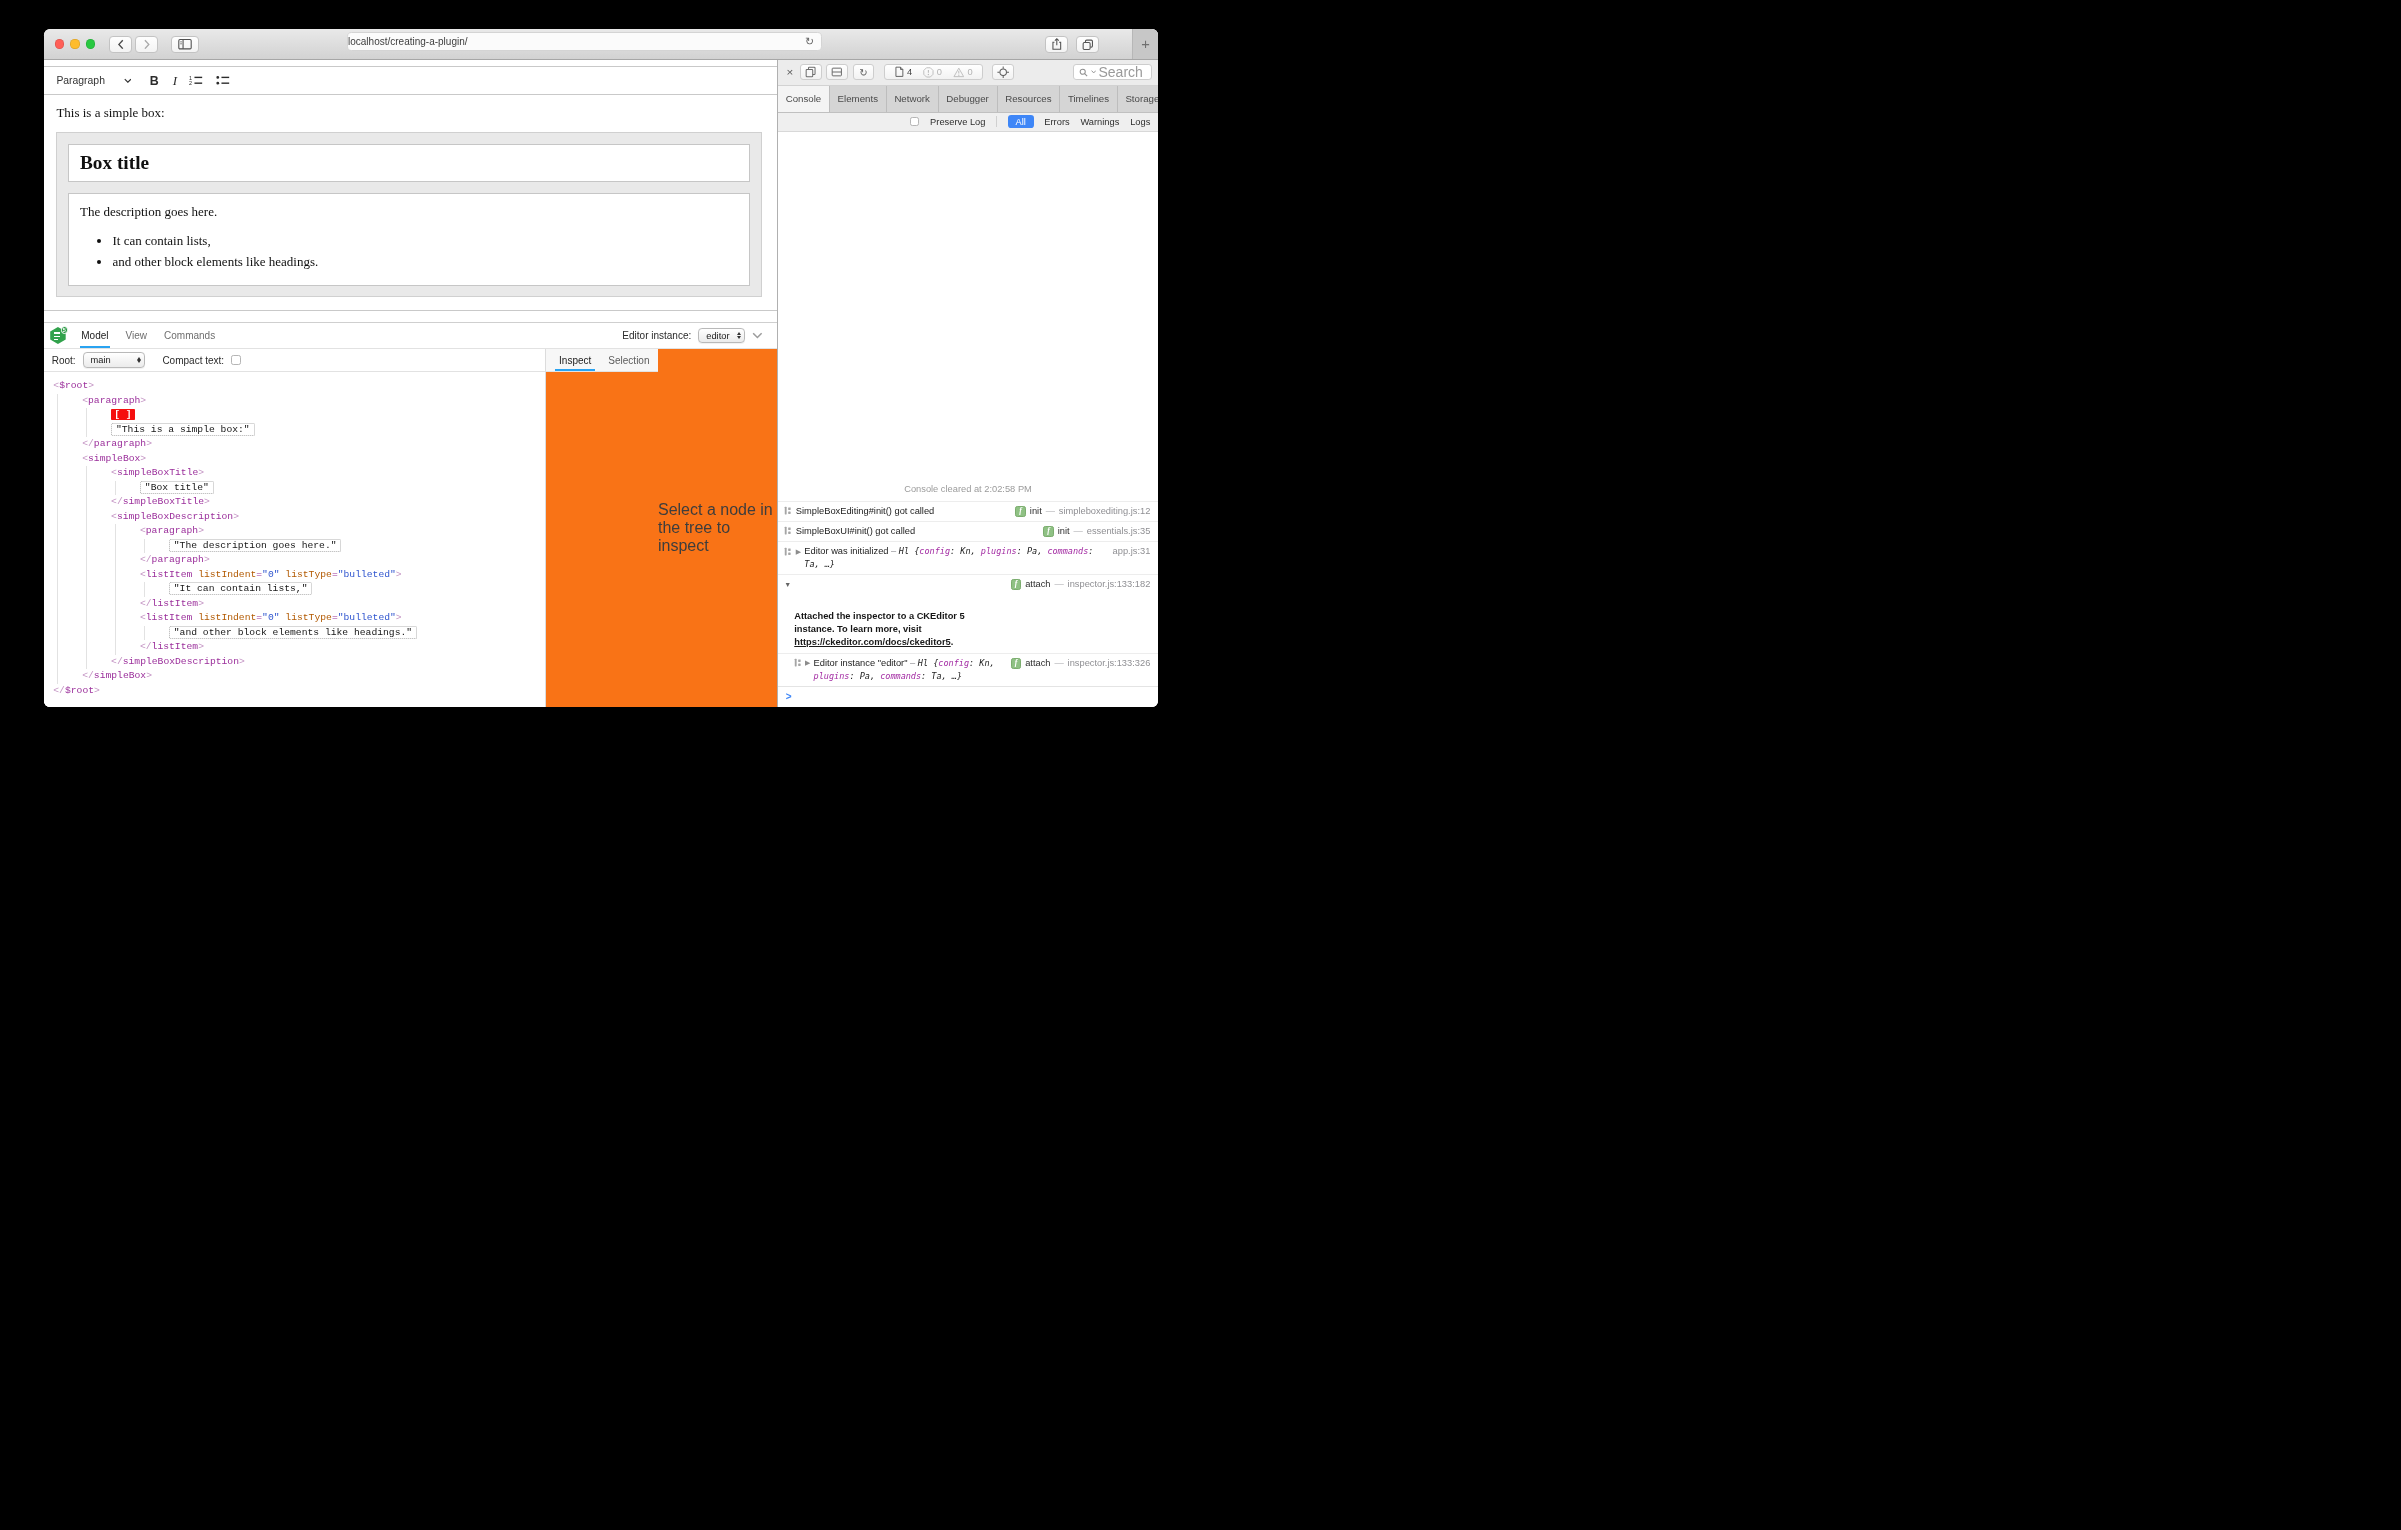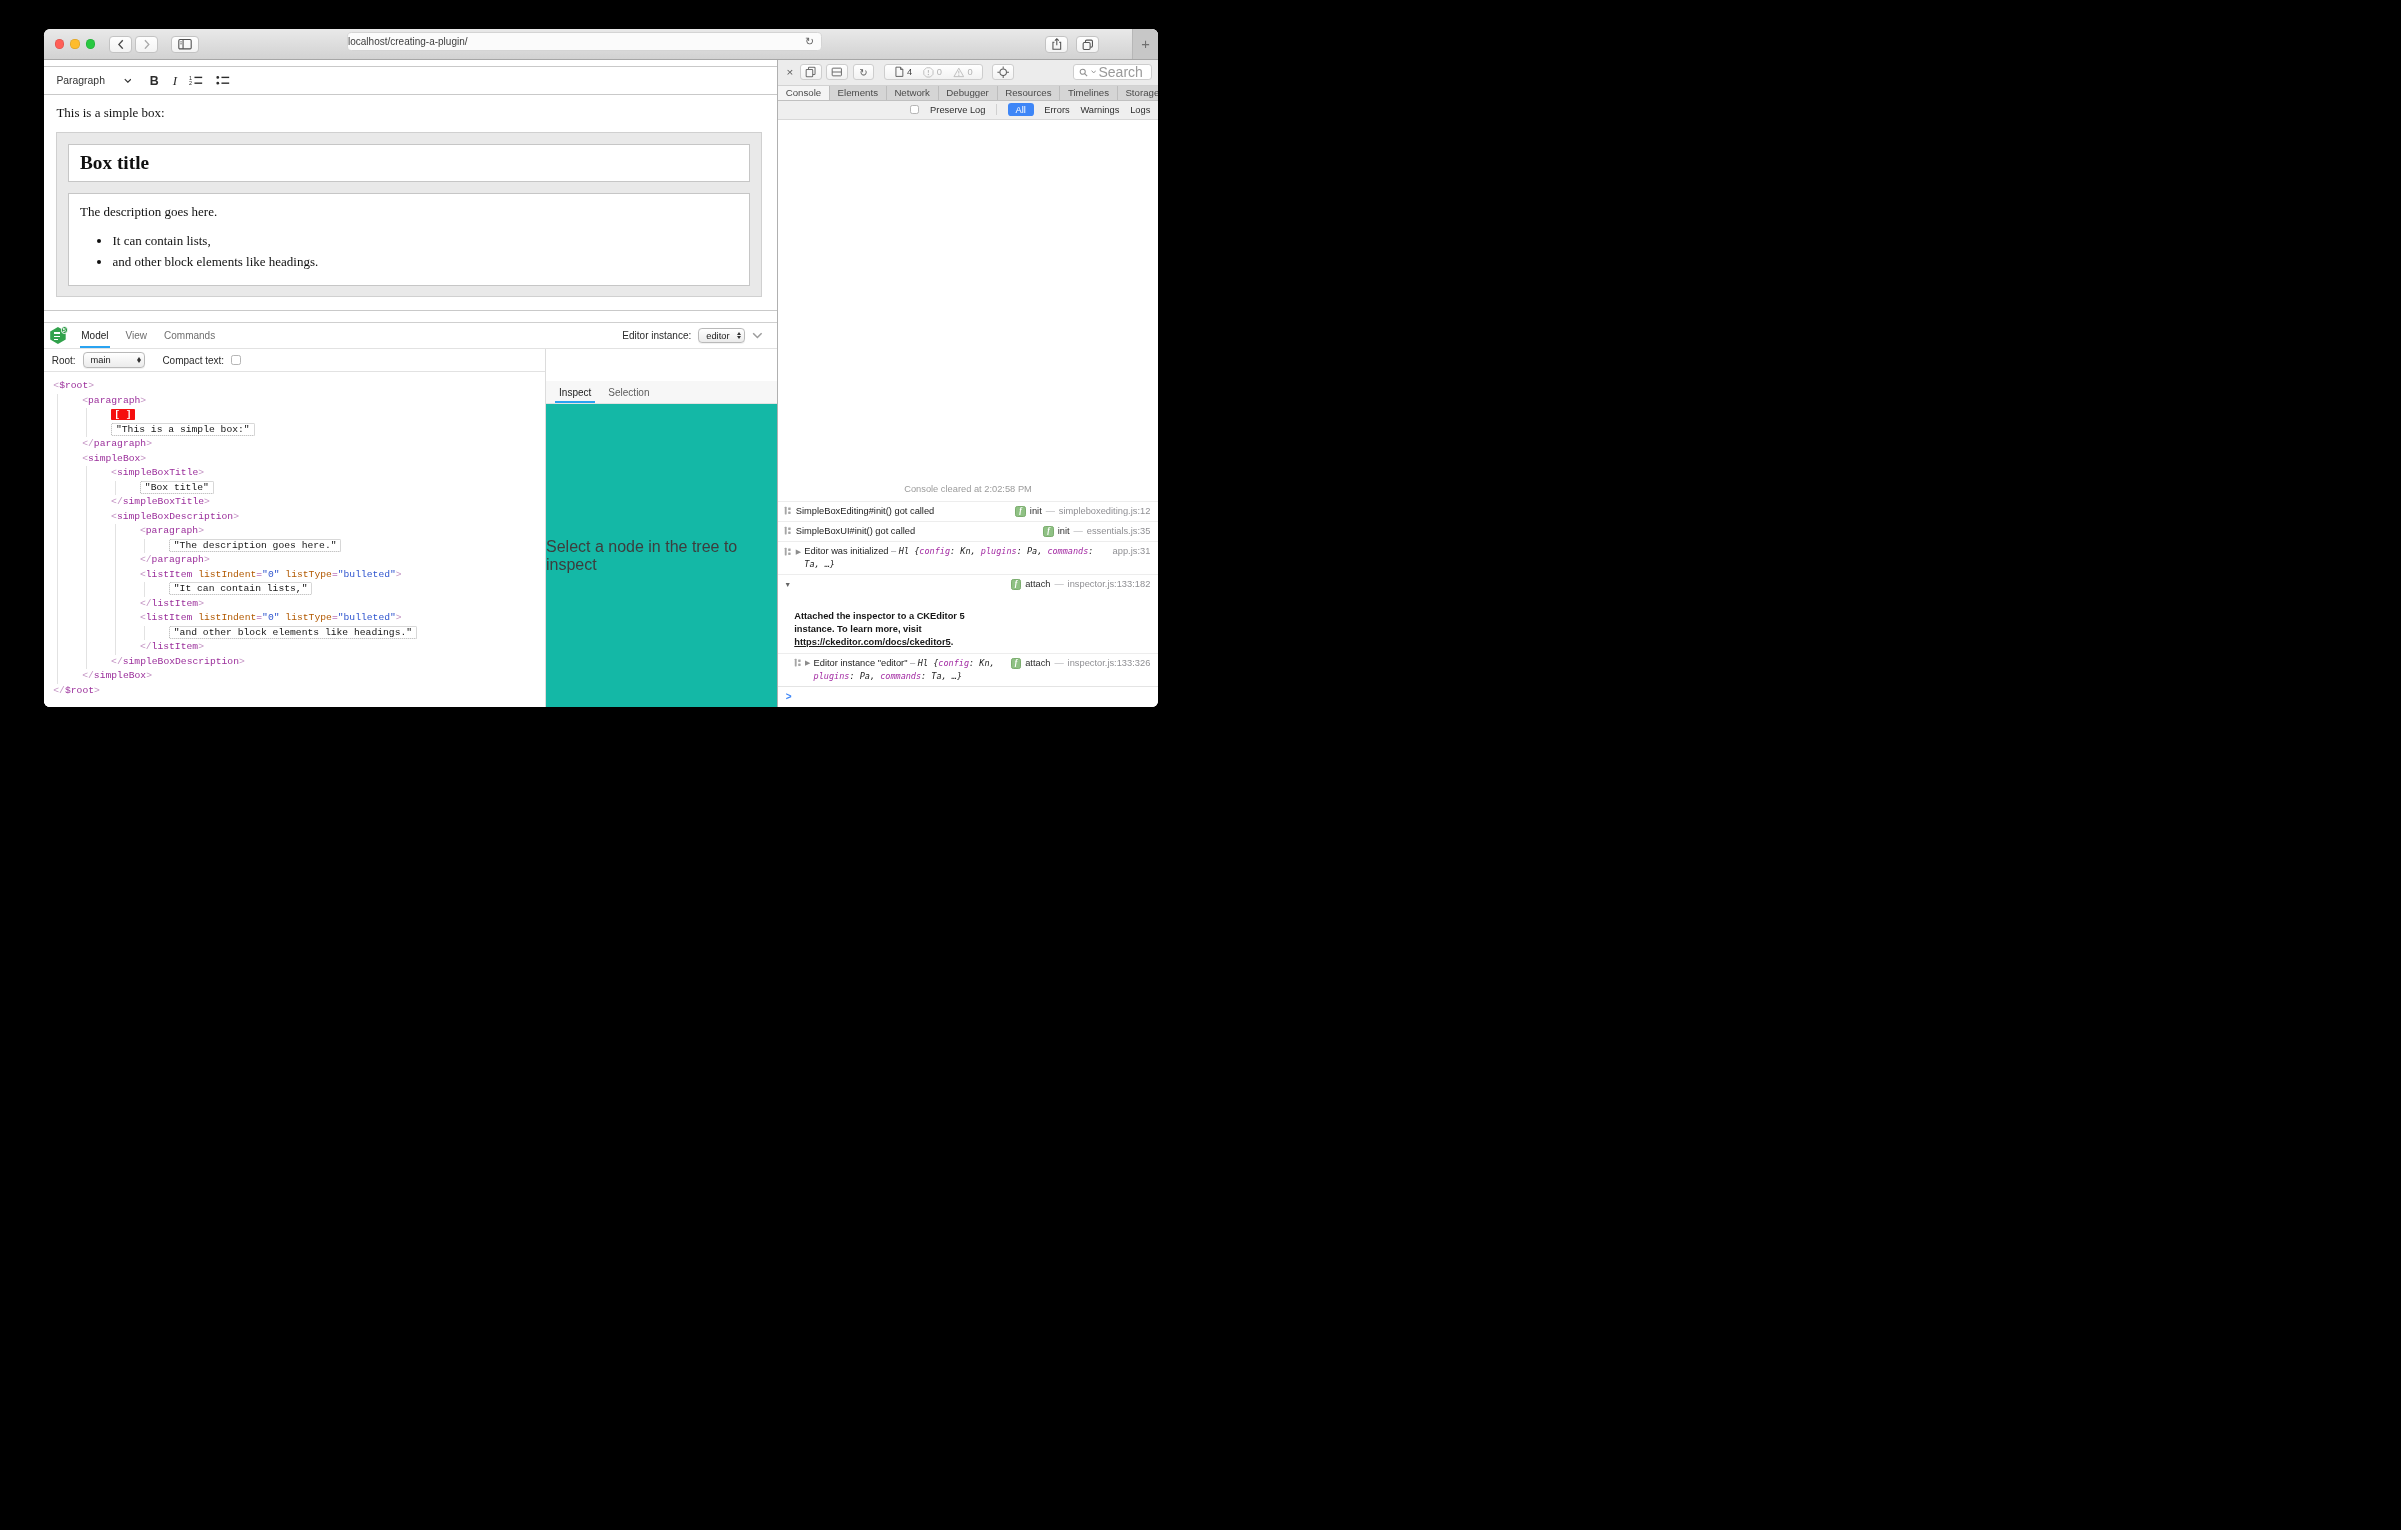--- a/index.html
+++ b/index.html
@@ -102,21 +102,21 @@
     font-family:"Liberation Mono",monospace; font-size:9.7px; line-height:14.5px; }
   .tline { white-space:nowrap; }
   .tchildren { margin-left:3.9px; border-left:0.8px solid #e2e2e2; padding-left:24px; }
   .tp { color:#c393c3; }
   .tn { color:#9b2f9b; }
   .ta { color:#b25900; }
   .teq { color:#9b2f9b; }
   .tv { color:#2f55cf; }
   .tmarker { background:#f50f0f; color:#fff; font-weight:bold; padding:0 3.1px; border-radius:0.8px; }
   .ttext { border:0.8px dotted #b0b0b0; padding:0 3.9px; color:#161616; background:#fff; border-radius:1.5px; }
-  .side-pane { flex:1; min-width:0; display:flex; flex-direction:column; background:#14b8a6;margin-top:32px; }
+  .side-pane { flex:1; min-width:0; display:flex; flex-direction:row; background:#f97316; }
   .side-tabs { height:23px; flex:none; background:#f7f7f7; border-bottom:0.8px solid #e2e2e2;
     display:flex; padding-left:4.6px; }
   .side-tab { height:100%; display:flex; align-items:center; padding:0 8.5px;
     font-size:10px; color:#5c5c5c; position:relative; }
   .side-tab.active { color:#1c1c1c; }
   .side-tab.active::after { content:""; position:absolute; left:4.6px; right:4.6px;
     bottom:0; height:2.3px; background:#29a3f1; }
   .side-empty { flex:1; display:flex; align-items:center; justify-content:center;
     font-size:16px; color:#3d3d3d; }
 
@@ -130,21 +130,21 @@
     justify-content:center; color:#5e5e5e; }
   .dt-reload { font-size:10px; }
   .dt-seg { height:16.2px; display:flex; align-items:center; gap:10.8px; padding:0 9.3px;
     background:linear-gradient(#fff,#f2f2f2); border:0.8px solid #cdcdcd; border-radius:3.1px;
     margin-left:4.6px; }
   .seg-item { display:flex; align-items:center; gap:3.1px; font-size:9.3px; color:#3f3f3f; }
   .seg-item.dim { color:#b3b3b3; }
   .dt-search { height:16.2px; width:79px; margin-left:auto; display:flex; align-items:center;
     gap:2.3px; padding:0 5.4px; background:#fff; border:0.8px solid #cdcdcd; border-radius:3.1px;
     color:#9a9a9a; font-size:14px; }
-  .dt-tabs { height:15px; flex:none; display:flex; align-items:stretch;
+  .dt-tabs { height:27px; flex:none; display:flex; align-items:stretch;
     background:#d5d5d5; border-bottom:0.8px solid #c0c0c0; font-size:9.7px; color:#4a4a4a; }
   .dt-tab { display:flex; align-items:center; padding:0 7.7px; border-right:0.8px solid #bdbdbd; }
   .dt-tab.active { background:#f4f4f4; }
   .dt-filter { height:19.3px; flex:none; display:flex; align-items:center;
     justify-content:flex-end; gap:10.8px; padding:0 7.7px; background:#efefef;
     border-bottom:0.8px solid #d8d8d8; font-size:9.3px; color:#2e2e2e; }
   .dt-filter .cb { width:9.3px; height:9.3px; }
   .preserve { margin-left:-6.2px; }
   .vdiv { width:0.8px; height:10.8px; background:#d0d0d0; }
   .pill { background:#3e86f7; color:#fff; padding:1.5px 7.7px; border-radius:3.1px; }

